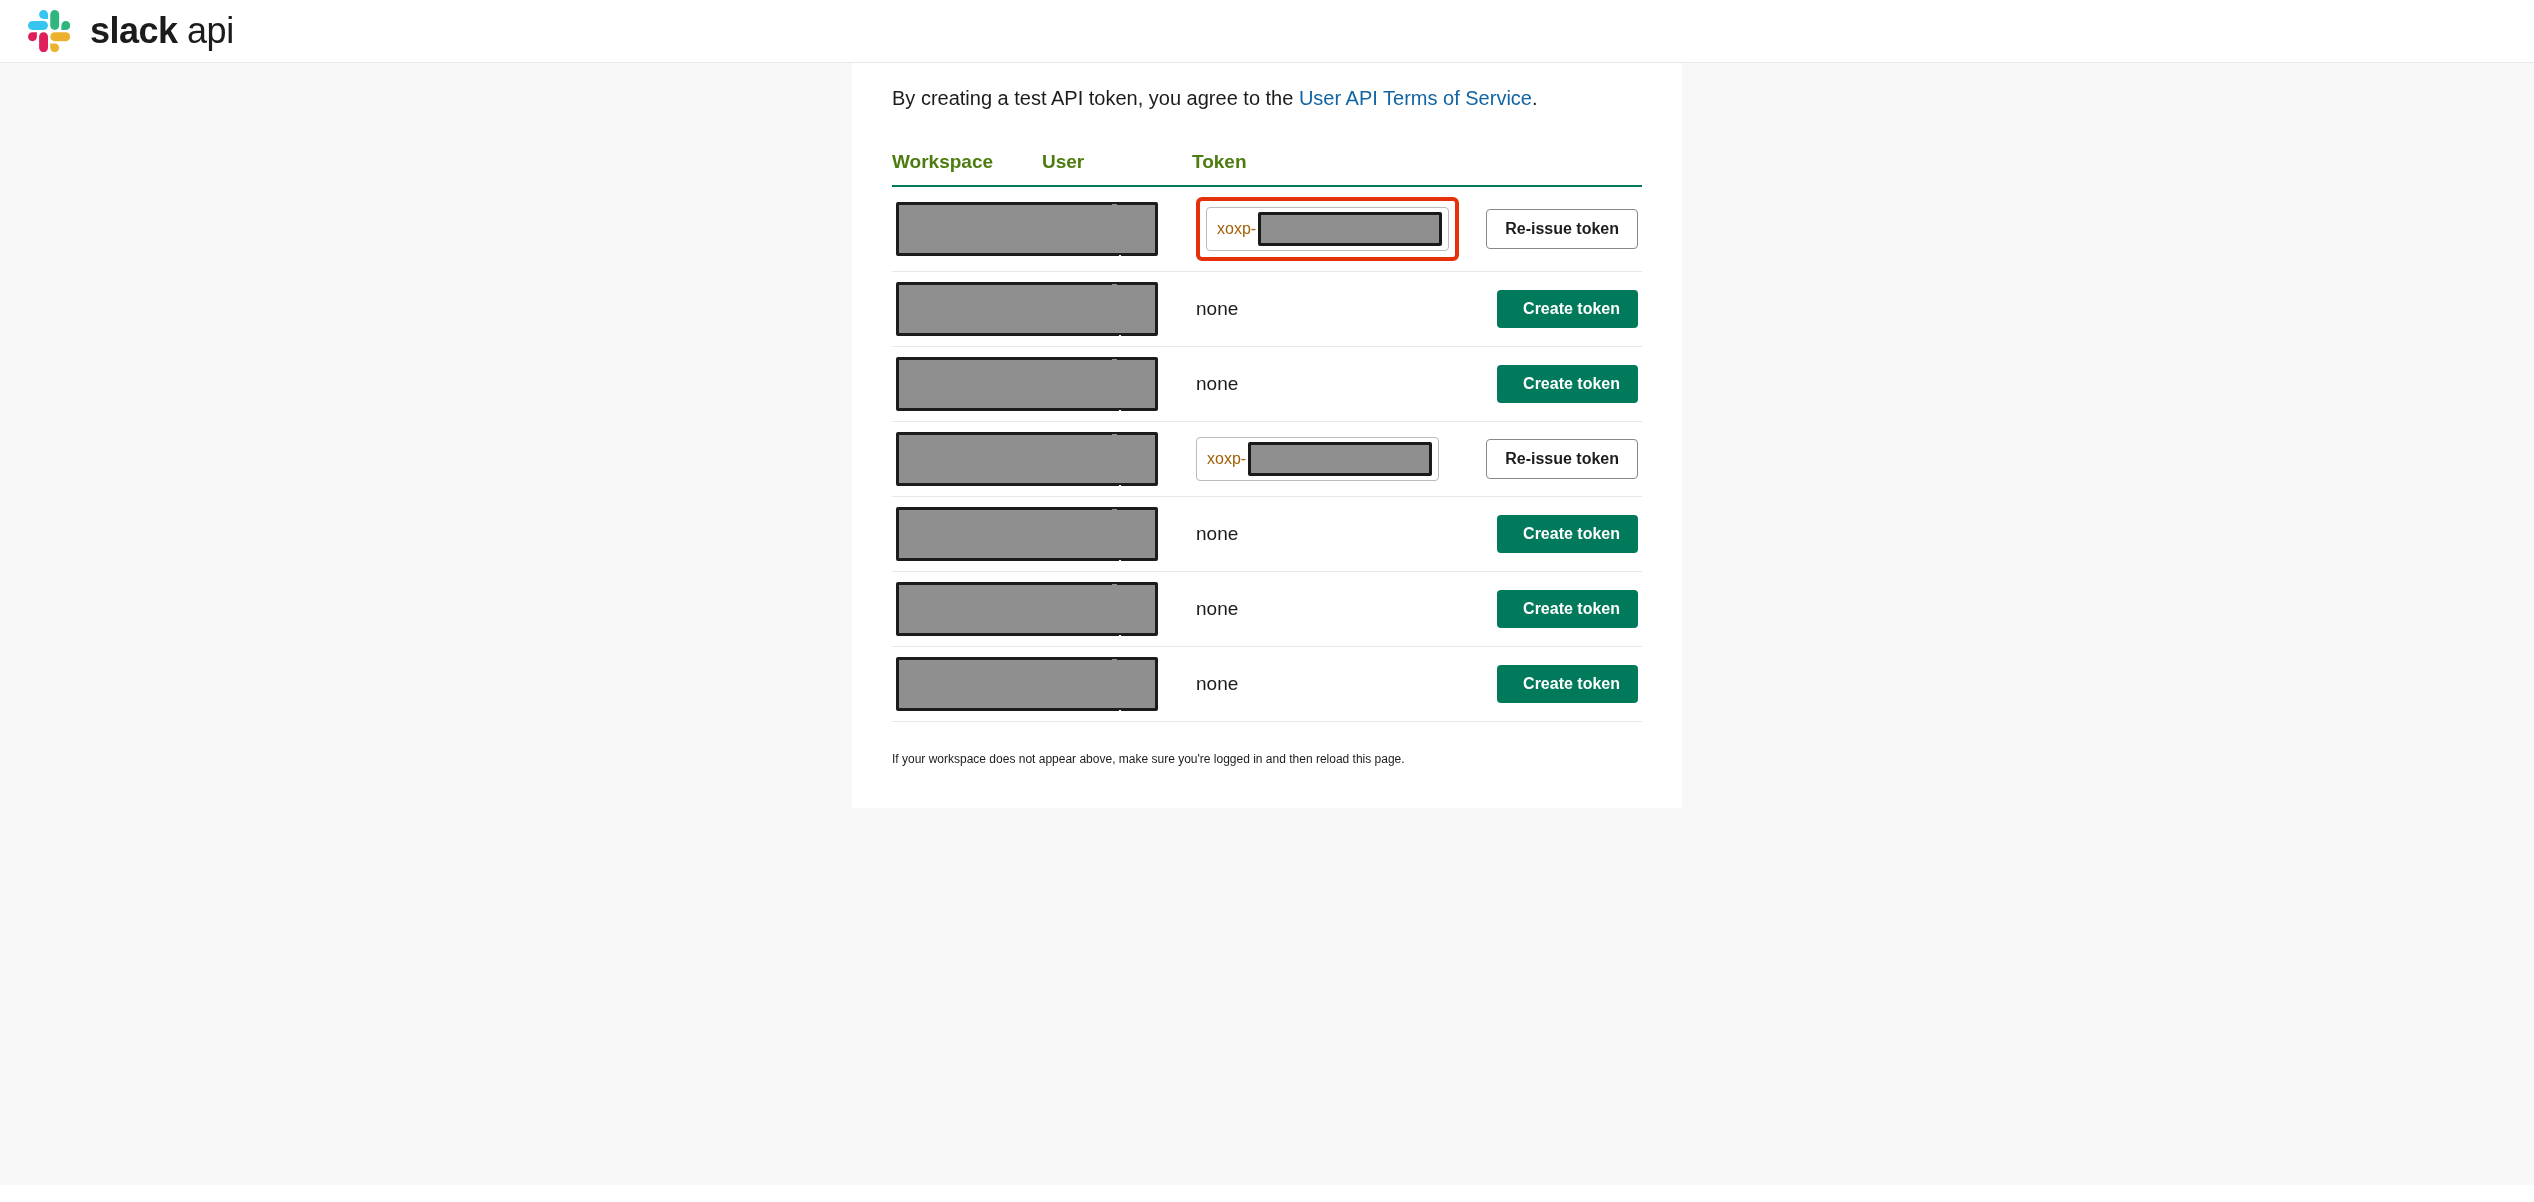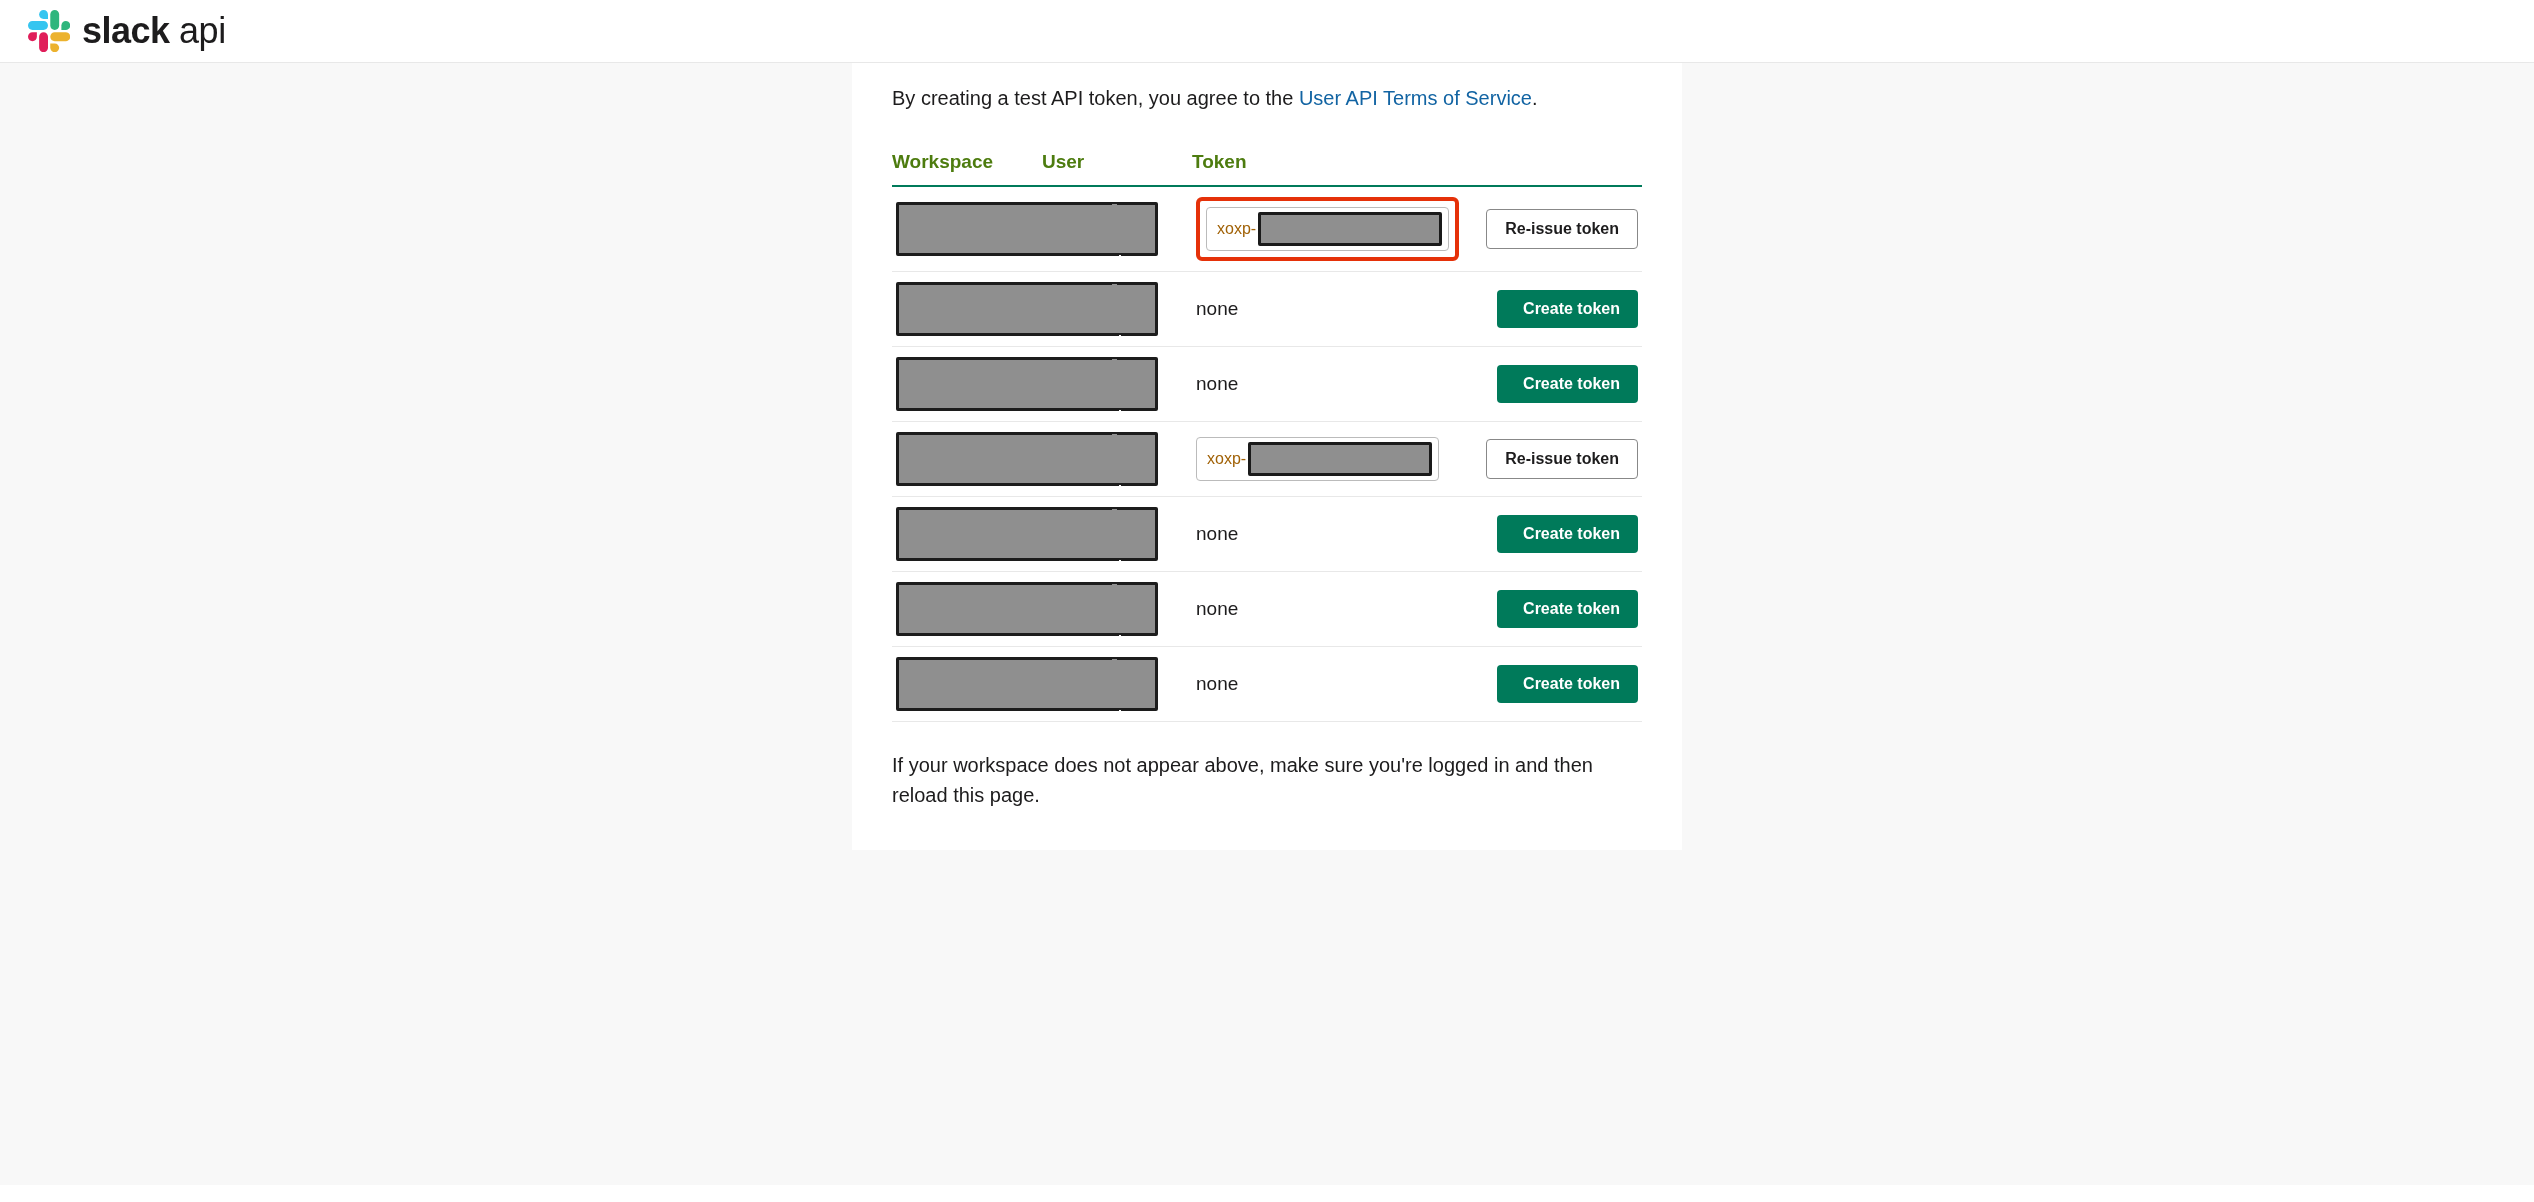--- a/index.html
+++ b/index.html
@@ -16,21 +16,21 @@
       display: flex;
       justify-content: space-between;
       align-items: center;
       padding: 10px 28px;
       border-bottom: 1px solid #e8e8e8;
       background: #fff;
     }
     .logo-container {
       display: flex;
       align-items: center;
-      gap: 12px;
+      gap: 20px;
     }
     .slack-logo-icon {
       width: 42px;
       height: 42px;
       display: flex;
       flex-wrap: wrap;
       position: relative;
     }
     .slack-logo-icon svg {
       width: 42px;
@@ -170,21 +170,21 @@
       border: 1px solid #888;
       color: #1d1c1d;
     }
     .btn-primary {
       background: #007a5a;
       color: #fff;
       border: none;
       padding-left: 26px;
     }
     .footer-text {
-      font-size: 20px;
+      font-size: 12px;
       line-height: 1.5;
       color: #1d1c1d;
       margin-top: 28px;
     }
   </style>
 </head>
 <body>
 
 <svg width="0" height="0" style="position:absolute">
   <defs>

